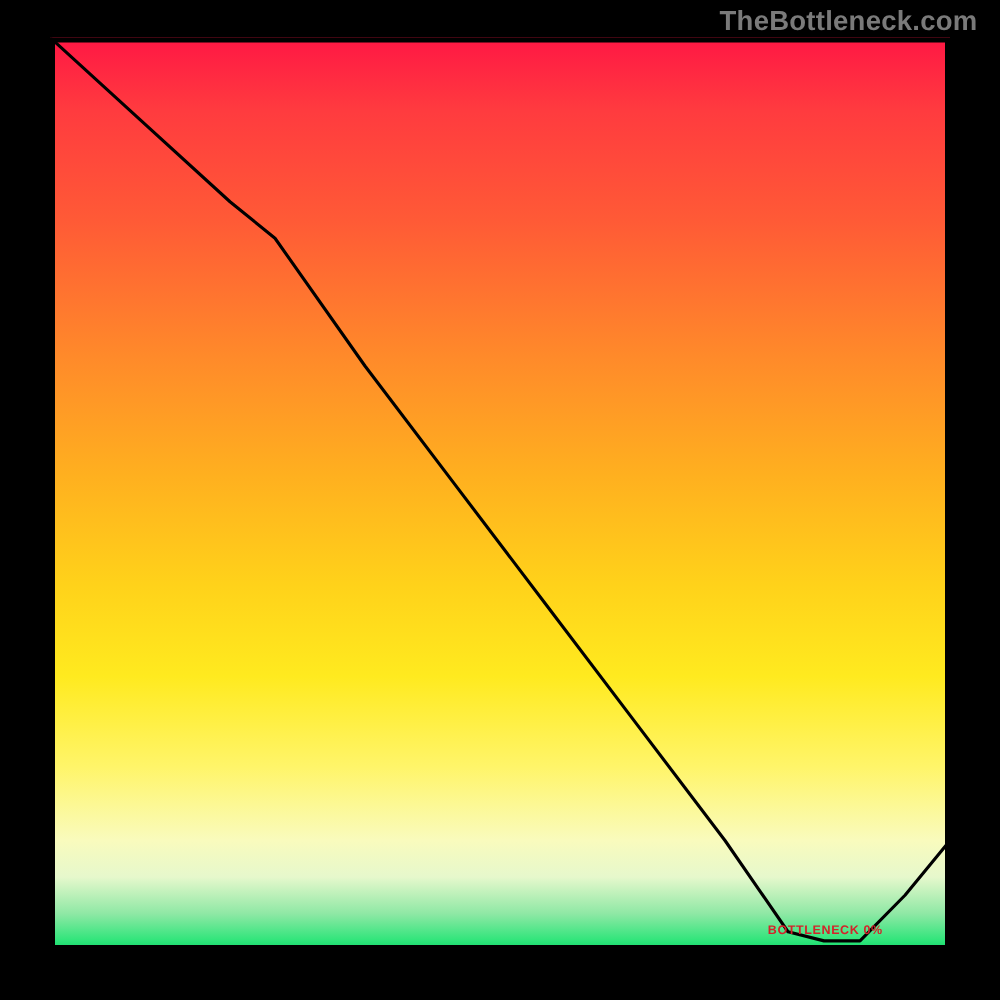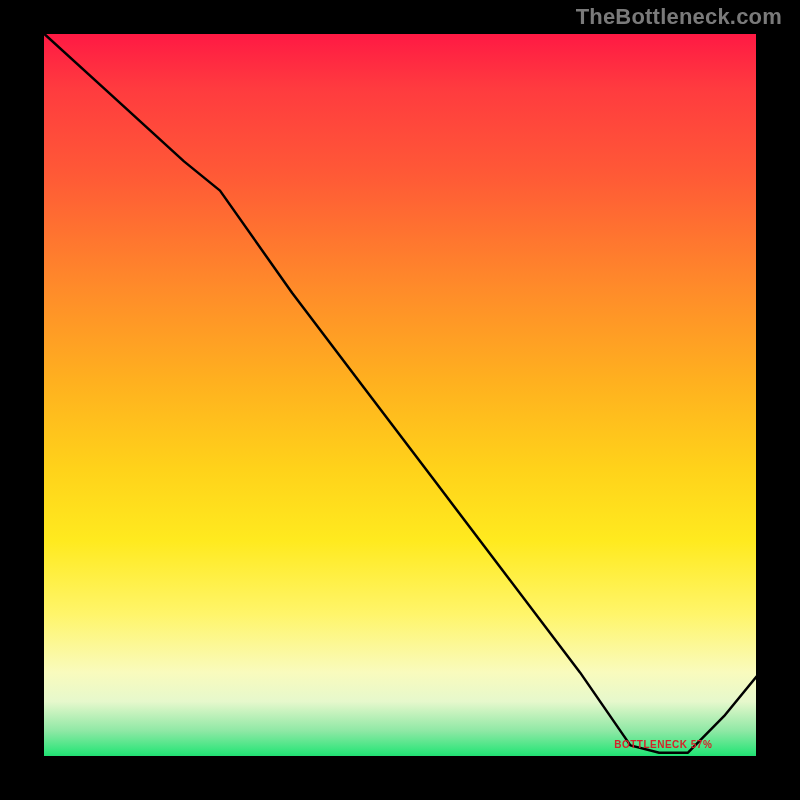--- a/index.html
+++ b/index.html
@@ -91,15 +91,15 @@
   <div class="watermark">TheBottleneck.com</div>
 
   <div class="plot"></div>
 
   <svg class="curve" viewBox="0 0 720 730" preserveAspectRatio="none">
     <path id="curve-path" fill="none" stroke="#000" stroke-width="2.5" stroke-linejoin="round" stroke-linecap="round" d="M0.0 0.0 L72.0 65.7 L144.0 131.4 L180.0 160.6 L252.0 262.8 L324.0 357.7 L396.0 452.6 L468.0 547.5 L540.0 642.4 L590.4 715.4 L619.2 722.7 L648.0 722.7 L684.0 686.2 L720.0 642.4"></path>
   </svg>
 
   <div class="plot-border"></div>
 
-  <div class="tiny-label" id="tiny-label" style="left: 614.2px; top: 738.7px;">BOTTLENECK 57%</div>
+  <div class="tiny-label" id="tiny-label" style="left: 614.2px; top: 738.7px;">BOTTLENECK 0%</div>
 
 </div>
 
 </body></html>

